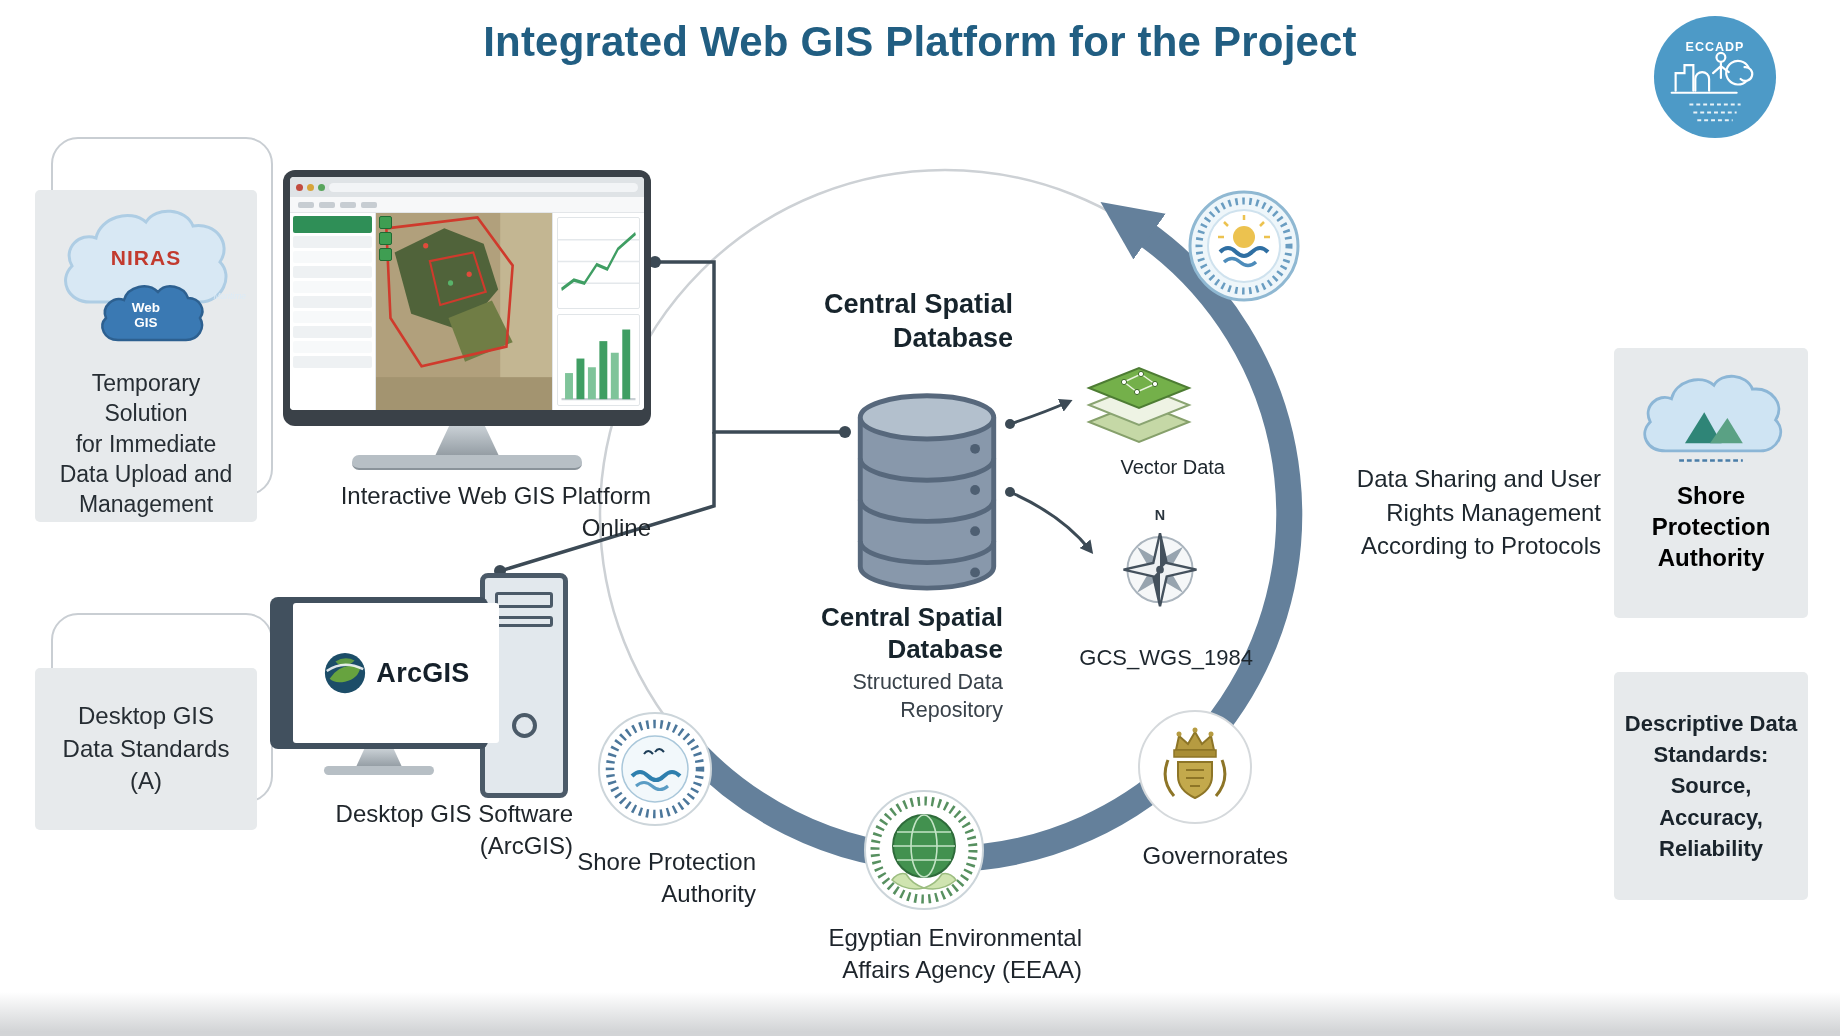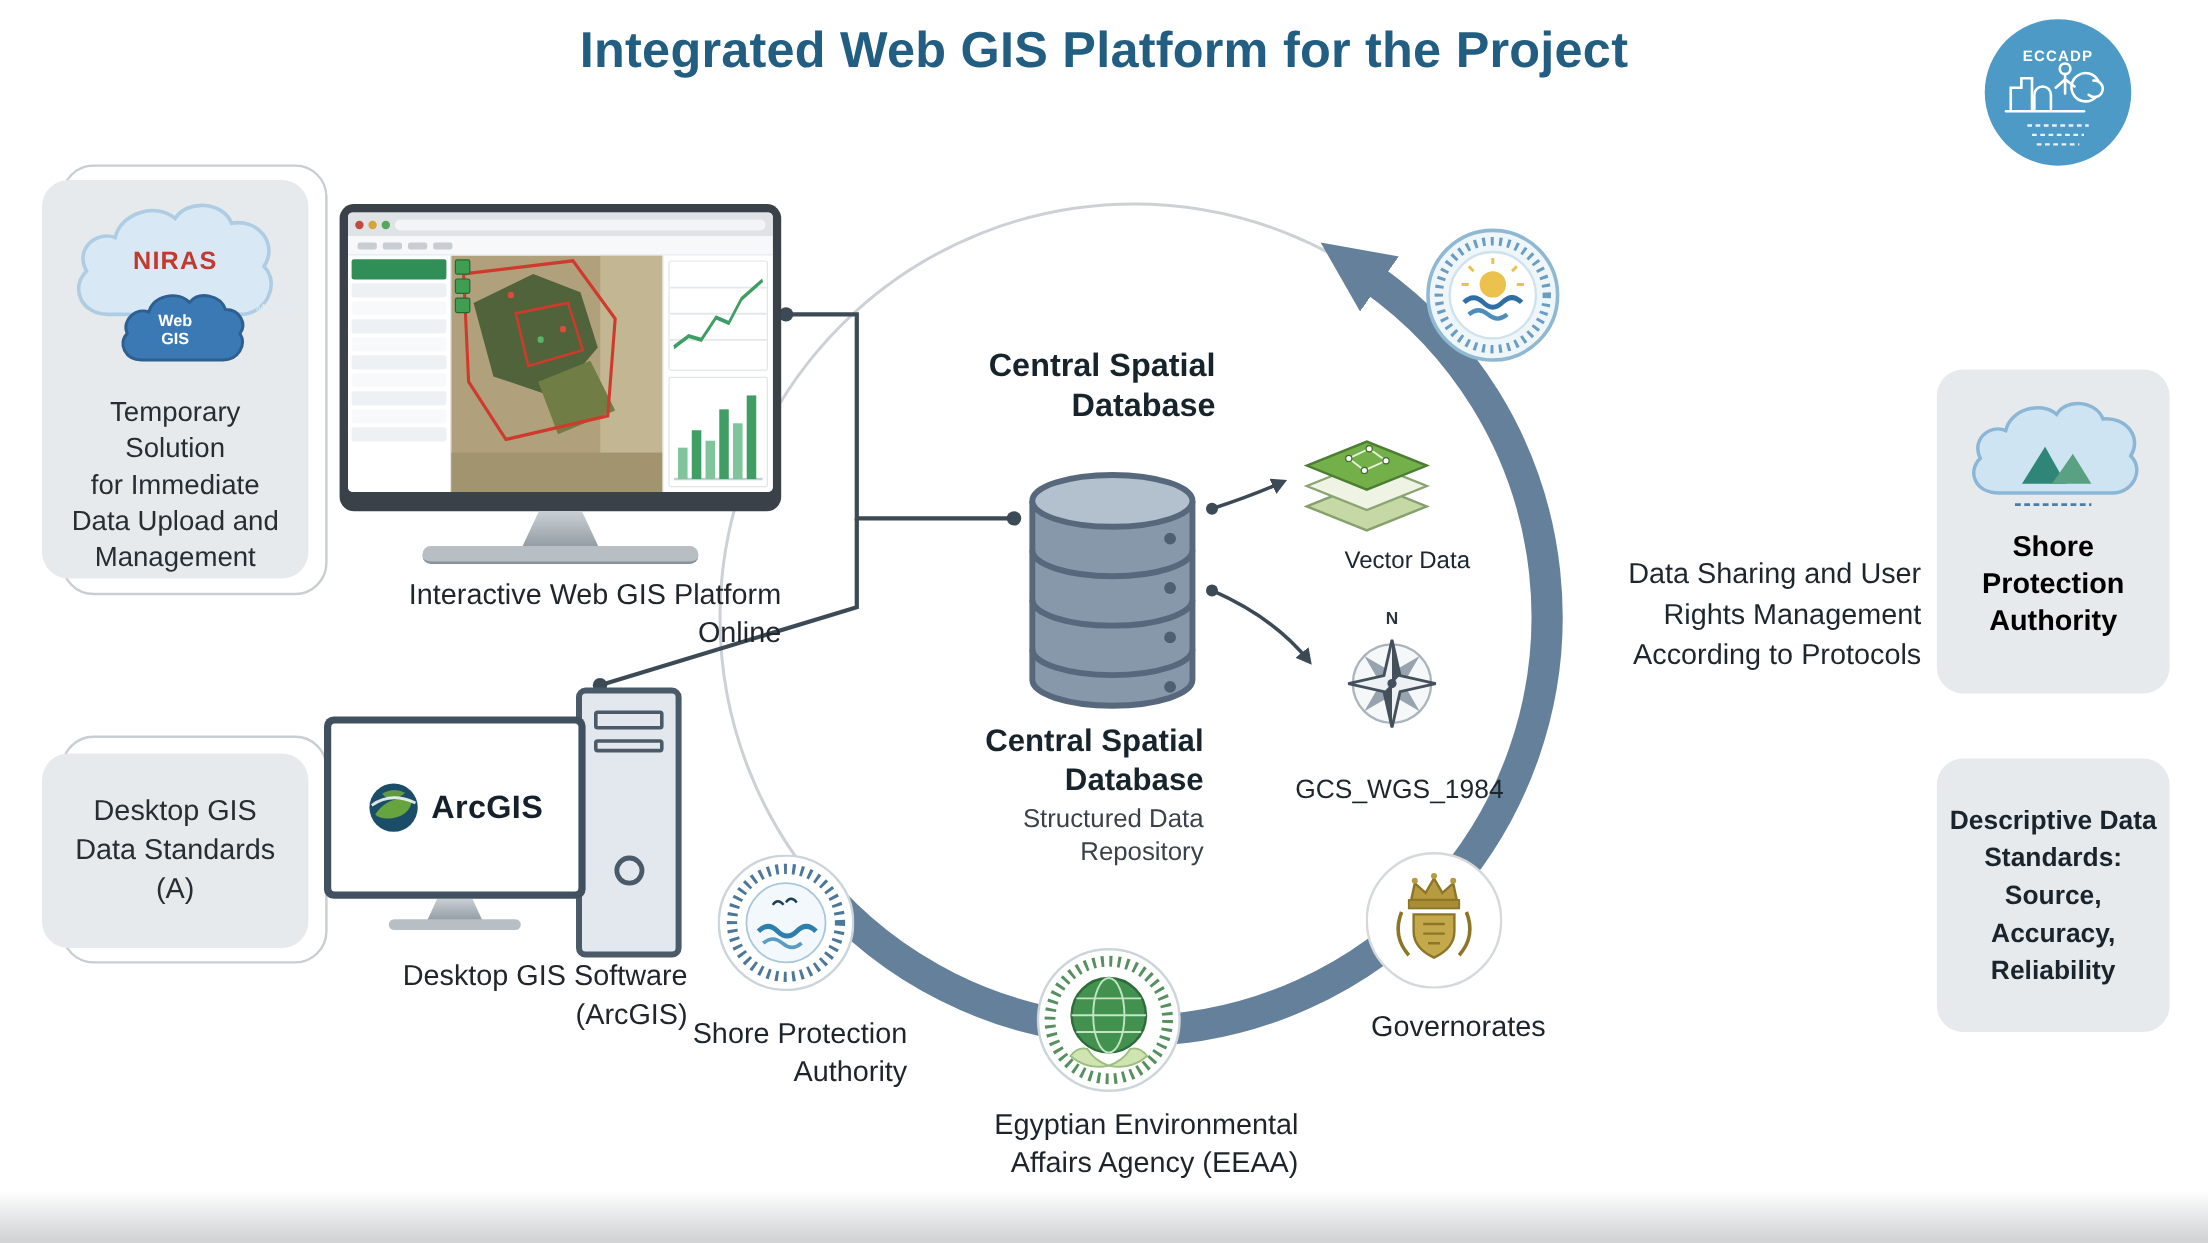--- a/index.html
+++ b/index.html
@@ -15,21 +15,21 @@
   
   .page-title{left:0;top:18px;width:1840px;text-align:center;font-size:42px;font-weight:700;
               color:#215e82;letter-spacing:.2px;z-index:2;}
 
   
   .eccadp{left:1652px;top:14px;width:126px;height:126px;z-index:3;}
   .eccadp-label{left:1652px;top:40px;width:126px;text-align:center;color:#ffffff;font-size:12.5px;
                 font-weight:700;letter-spacing:1px;z-index:4;}
 
   
-  .graybox{background:#e7eaec;border-radius:22px;z-index:3;}
+  .graybox{background:#e7eaec;border-radius:5px;z-index:3;margin-top:40px;}
   .temp-box{left:35px;top:150px;width:222px;height:332px;display:flex;flex-direction:column;align-items:center;}
   .temp-text{margin-top:4px;padding:0 12px;font-size:23px;font-weight:500;line-height:1.32;color:#262d33;text-align:center;}
   .standards-box{left:35px;top:628px;width:222px;height:162px;display:flex;align-items:center;justify-content:center;
                  font-size:24px;font-weight:500;line-height:1.35;color:#262d33;text-align:center;}
 
   
   .niras-wrap{position:relative;width:200px;height:170px;margin-top:4px;}
   .niras-wrap svg{position:absolute;left:0;top:0;}
   .niras-name{position:absolute;top:52px;width:100%;text-align:center;color:#c23a2e;font-weight:700;
               font-size:21px;letter-spacing:1px;}
@@ -70,21 +70,21 @@
 
   
   .tower{left:480px;top:573px;width:88px;height:225px;background:#e2e8ed;border:5px solid #4b5a68;
          border-radius:8px;box-sizing:border-box;z-index:3;display:flex;flex-direction:column;align-items:center;}
   .tower .slot{width:52px;height:10px;border:3px solid #4b5a68;border-radius:3px;margin-top:14px;}
   .tower .slot.slim{height:5px;margin-top:8px;}
   .tower .power{width:17px;height:17px;border:4px solid #4b5a68;border-radius:50%;margin-top:86px;}
   .monitor2{left:270px;top:597px;width:218px;height:152px;background:#41505e;border-radius:8px;padding:6px;
             box-sizing:border-box;z-index:4;}
   .m2-screen{width:100%;height:100%;background:#ffffff;border-radius:3px;display:flex;align-items:center;
-             justify-content:center;gap:8px;}
+             justify-content:center;gap:8px;margin-left:17px;}
   .arcgis-text{font-size:27px;font-weight:600;color:#15202a;letter-spacing:.3px;}
   .m2-neck{left:356px;top:749px;width:46px;height:18px;background:linear-gradient(#c9d0d5,#939ca3);
            clip-path:polygon(18% 0,82% 0,100% 100%,0 100%);z-index:4;}
   .m2-base{left:324px;top:766px;width:110px;height:9px;background:#b7bfc5;border-radius:5px;z-index:4;}
   .m2-label{left:258px;top:798px;width:315px;font-size:24px;font-weight:500;line-height:1.32;color:#20262b;z-index:3;}
 
   
   .db-heading{left:773px;top:288px;width:240px;font-size:27px;font-weight:700;line-height:1.25;color:#17242c;z-index:3;}
   .db-icon{left:848px;top:386px;z-index:3;}
   .db-caption{left:783px;top:602px;width:220px;z-index:3;}

